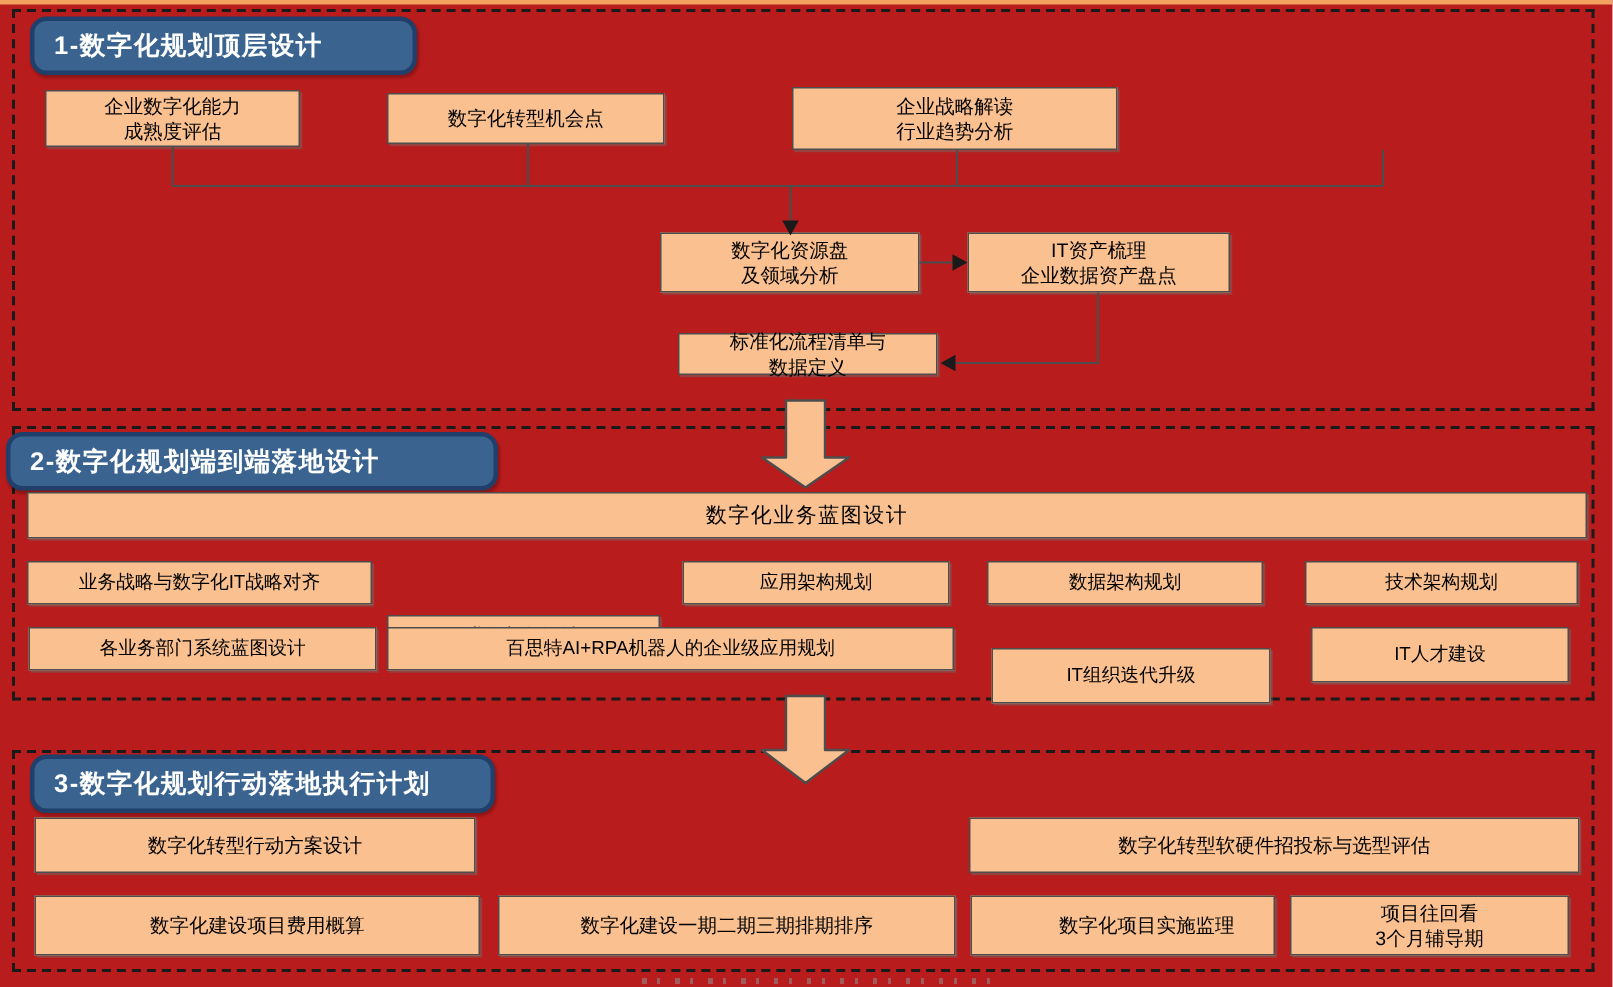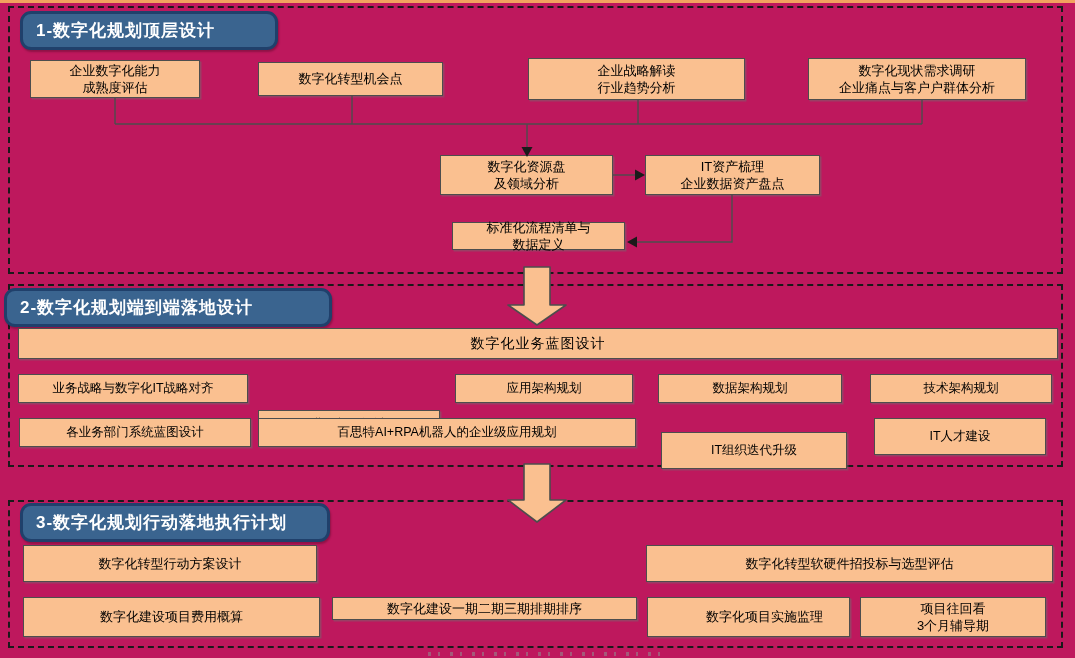--- a/index.html
+++ b/index.html
@@ -1,17 +1,17 @@
 <!DOCTYPE html>
 <html><head>
 <meta charset="utf-8">
 <style>
   html,body{margin:0;padding:0;background:#ffffff;}
   #stage{
-    position:relative;width:1075px;height:658px;background:#be185d;overflow:hidden;
+    position:relative;width:1075px;height:658px;background:#b91c1c;overflow:hidden;
     font-family:"Liberation Sans", sans-serif;color:#000;
   }
   .topstrip{position:absolute;left:0;top:0;width:1075px;height:3px;background:#F2A25E;}
   .panel{position:absolute;border:2px dashed #1a1a1a;background:transparent;box-sizing:border-box;}
   .hdr{
     position:absolute;box-sizing:border-box;background:#3A648F;border:3px solid #20406B;
     border-radius:11px;color:#fff;font-weight:bold;font-size:17px;
     display:flex;align-items:center;padding-left:13px;letter-spacing:1px;
     box-shadow:1px 2px 2px rgba(0,0,0,.25);
   }
@@ -38,22 +38,20 @@
   <div class="topstrip"></div>
 
   <div class="panel" style="left:8px;top:6px;width:1055px;height:268px;"></div>
   <div class="hdr" style="left:20px;top:11px;width:258px;height:39px;">1-数字化规划顶层设计</div>
 
   <div class="obox" style="left:30px;top:60px;width:170px;height:38px;">企业数字化能力
 成熟度评估</div>
   <div class="obox" style="left:258px;top:62px;width:185px;height:34px;">数字化转型机会点</div>
   <div class="obox" style="left:528px;top:58px;width:217px;height:42px;">企业战略解读
 行业趋势分析</div>
-  <div class="obox" style="left:808px;top:58px;width:218px;height:42px;">数字化现状需求调研
-企业痛点与客户户群体分析</div>
 
   <div class="obox" style="left:440px;top:155px;width:173px;height:40px;">数字化资源盘
 及领域分析</div>
   <div class="obox" style="left:645px;top:155px;width:175px;height:40px;">IT资产梳理
 企业数据资产盘点</div>
   <div class="obox" style="left:452px;top:222px;width:173px;height:28px;">标准化流程清单与
 数据定义</div>
 
   <div class="panel" style="left:8px;top:284px;width:1055px;height:183px;"></div>
   <div class="hdr" style="left:4px;top:288px;width:328px;height:39px;">2-数字化规划端到端落地设计</div>
@@ -71,21 +69,21 @@
   <div class="obox sm bold" style="left:661px;top:432px;width:186px;height:37px;">IT组织迭代升级</div>
   <div class="obox sm bold" style="left:874px;top:418px;width:172px;height:37px;">IT人才建设</div>
 
   <div class="panel" style="left:8px;top:500px;width:1055px;height:148px;"></div>
   <div class="hdr" style="left:20px;top:503px;width:310px;height:39px;">3-数字化规划行动落地执行计划</div>
 
   <div class="obox" style="left:23px;top:545px;width:294px;height:37px;text-align:right;">数字化转型行动方案设计</div>
   <div class="obox" style="left:646px;top:545px;width:407px;height:37px;">数字化转型软硬件招投标与选型评估</div>
 
   <div class="obox bold" style="left:23px;top:597px;width:297px;height:40px;">数字化建设项目费用概算</div>
-  <div class="obox bold" style="left:332px;top:597px;width:305px;height:23px;">数字化建设一期二期三期排期排序</div>
+  <div class="obox bold" style="left:332px;top:597px;width:305px;height:40px;">数字化建设一期二期三期排期排序</div>
   <div class="obox bold" style="left:647px;top:597px;width:203px;height:40px;padding-left:32px;">数字化项目实施监理</div>
   <div class="obox bold" style="left:860px;top:597px;width:186px;height:40px;">项目往回看
 3个月辅导期</div>
 
   <svg class="overlay" width="1075" height="658" viewBox="0 0 1075 658">
     <g stroke="#4d4d4d" stroke-width="1.4" fill="none">
       <path d="M115 98 V124"></path>
       <path d="M352 96 V124"></path>
       <path d="M638 100 V124"></path>
       <path d="M922 100 V124"></path>

